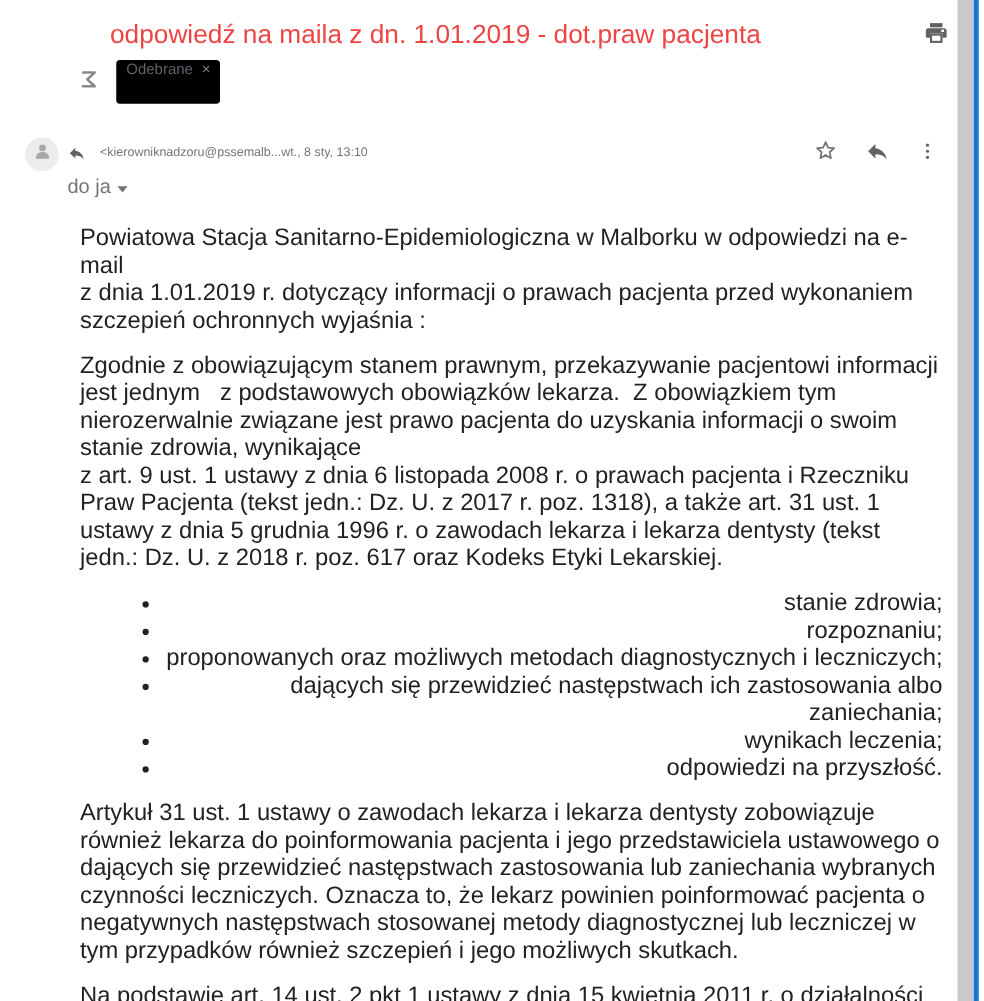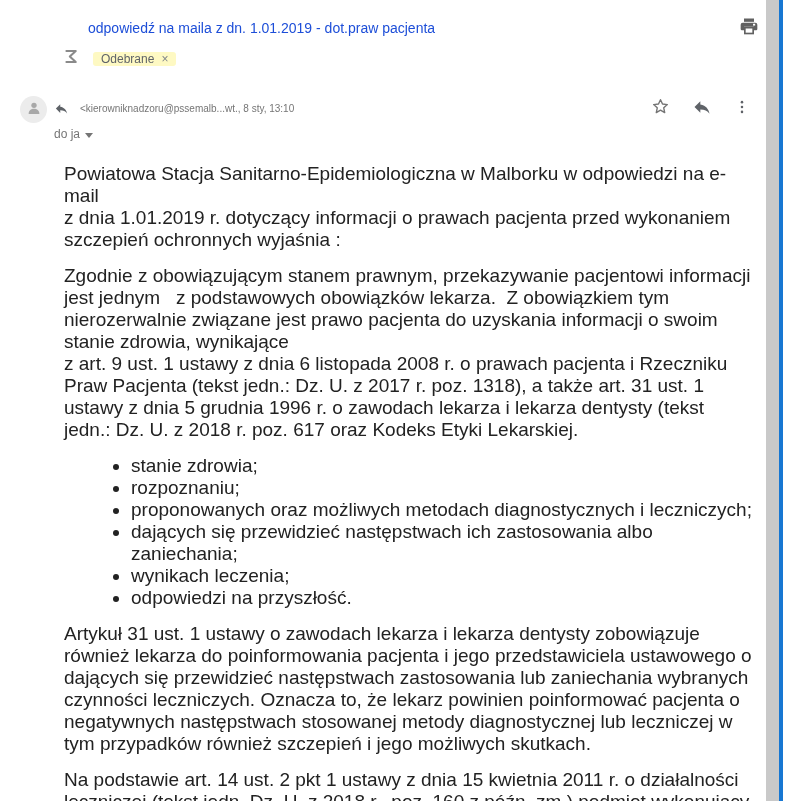--- a/index.html
+++ b/index.html
@@ -5,49 +5,49 @@
   html,body{margin:0;padding:0;}
   body{
     width:787px;height:801px;background:#ffffff;
     font-family:"Liberation Sans", sans-serif;
     position:relative;overflow:hidden;color:#222;
   }
   .page{width:787px;height:801px;position:relative;}
 
   
   .subject-row{display:flex;align-items:flex-start;padding:15px 28px 0 88px;}
-  .subject{flex:1;font-size:14px;font-weight:400;color:#1d4ed8;margin:0;line-height:26px;}
+  .subject{flex:1;font-size:21px;font-weight:400;color:#ef4444;margin:0;line-height:26px;}
   .icon-btn{background:none;border:none;padding:0;cursor:pointer;display:inline-flex;align-items:center;justify-content:center;}
   .print-btn{margin-top:1px;}
 
   
   .label-row{display:flex;align-items:center;gap:13px;padding:7px 0 0 63px;}
-  .chip{display:inline-flex;align-items:flex-end;background:#fef9c3;border-radius:3px;
-        height:14px;padding:0 8px;font-size:12px;color:#5f6368;cursor:pointer;}
+  .chip{display:inline-flex;align-items:flex-start;background:#000000;border-radius:3px;
+        height:35px;padding:0 8px;font-size:12px;color:#5f6368;cursor:pointer;}
   .chip-x{margin-left:7px;color:#80868b;font-size:12px;cursor:pointer;}
 
   
   .msg-row{display:flex;padding:27px 36px 0 20px;}
   .avatar{width:27px;height:27px;border-radius:50%;background:#ececec;
           display:flex;align-items:center;justify-content:center;flex:none;}
   .msg-main{flex:1;margin-left:7px;min-width:0;}
   .sender-line{display:flex;align-items:center;}
   .replied-ind{margin:0 6px 0 0;flex:none;display:inline-flex;}
   .sender-name{font-size:15px;font-weight:bold;color:#202124;white-space:nowrap;}
   .sender-meta{font-size:10px;color:#757575;white-space:nowrap;overflow:hidden;}
   .sender-email{margin-left:5px;}
   .actions{margin-left:auto;display:flex;align-items:center;gap:21px;flex:none;padding-left:14px;}
-  .to-line{font-size:12px;color:#757575;margin-top:7px;display:inline-flex;align-items:center;gap:5px;cursor:pointer;}
+  .to-line{font-size:16px;color:#757575;margin-top:7px;display:inline-flex;align-items:center;gap:5px;cursor:pointer;}
   .caret-down{width:0;height:0;border-left:4px solid transparent;border-right:4px solid transparent;border-top:5px solid #757575;margin-top:2px;}
 
   
   .email-body{margin:21px 33px 0 64px;width:690px;font-size:19px;line-height:22px;color:#222;}
   .email-body p{margin:0 0 14px;white-space:pre-wrap;}
   .email-body ul{margin:8px 0 14px;padding-left:67px;}
-  .email-body li{margin:0;line-height:22px;}
+  .email-body li{margin:0;line-height:22px;text-align:right;}
 
   
   .scroll-track{position:absolute;left:766px;top:0;width:13px;height:801px;background:#c9c9c9;}
   .window-edge{position:absolute;left:779px;top:0;width:4px;height:801px;background:#1777d2;}
 </style>
 </head>
 <body>
 
 <div class="page">
 

